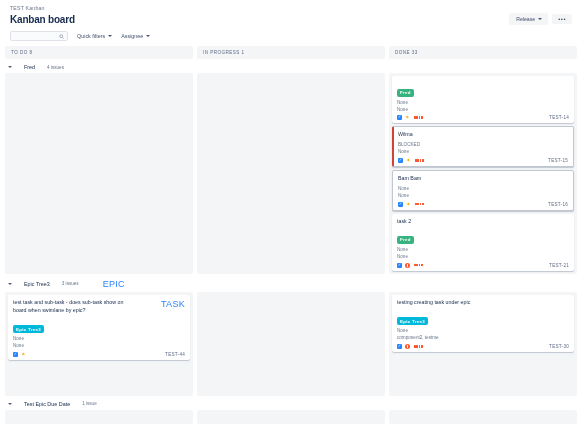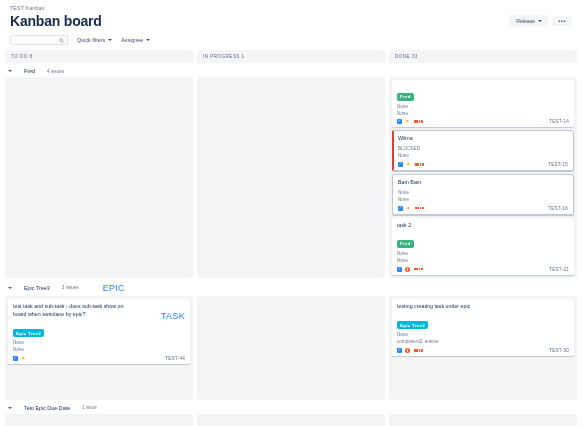--- a/index.html
+++ b/index.html
@@ -9,21 +9,21 @@
     font-family: "Liberation Sans", sans-serif;
     color: #172b4d;
     overflow: hidden;
   }
   .page { width: 582px; height: 426px; position: relative; }
 
   
   .header { padding: 5px 10px 0 10px; position: relative; }
   .breadcrumb { font-size: 5.2px; color: #6b778c; letter-spacing: .2px; }
   .title-row { display: flex; align-items: center; justify-content: space-between; margin-top: 2px; }
-  .board-title { font-size: 14px; font-weight: bold; color: #172b4d; letter-spacing: -.2px; }
+  .board-title { font-size: 10px; font-weight: bold; color: #172b4d; letter-spacing: -.2px; }
   .header-actions { display: flex; align-items: center; gap: 4px; }
   .btn-release {
     background: #f4f5f7; border: none; border-radius: 2px;
     font-size: 5.2px; color: #42526e; padding: 3px 6px 3px 7px;
     display: flex; align-items: center; gap: 3px; font-family: inherit;
   }
   .btn-more {
     background: #f4f5f7; border: none; border-radius: 2px;
     font-size: 6px; color: #42526e; padding: 2px 6px; line-height: 6px;
     font-family: inherit; letter-spacing: .5px;
@@ -70,21 +70,21 @@
   .card {
     background: #fff; border-radius: 2px; padding: 4px 5px 3px 5px;
     margin-bottom: 3px; box-shadow: 0 1px 1px rgba(9,30,66,.22);
     position: relative;
   }
   .card:last-child { margin-bottom: 0; }
   .card.blocked { border: 1px solid #c1c7d0; border-left: 2px solid #d04437; padding-left: 4px; }
   .card.outlined { border: 1px solid #c1c7d0; }
   .card-summary { font-size: 5.3px; color: #172b4d; line-height: 1.5; margin-bottom: 2px; }
   .card-annot { font-size: 9px; color: #2684ff; letter-spacing: .3px; }
-  .card-summary-row { display: flex; align-items: flex-end; gap: 27px; }
+  .card-summary-row { display: flex; align-items: flex-start; gap: 27px; }
   .epic-lozenge {
     display: inline-block; font-size: 4.4px; font-weight: bold;
     padding: 1.5px 3px; border-radius: 2px; letter-spacing: .3px;
     text-transform: none; margin-bottom: 2px; color: #fff;
   }
   .lz-green { background: #36b37e; }
   .lz-blue  { background: #00b8d9; }
   .card-meta { font-size: 4.6px; color: #6b778c; line-height: 1.55; }
   .card-footer { display: flex; align-items: center; justify-content: space-between; margin-top: 2.5px; }
   .card-icons { display: flex; align-items: center; gap: 3px; }

